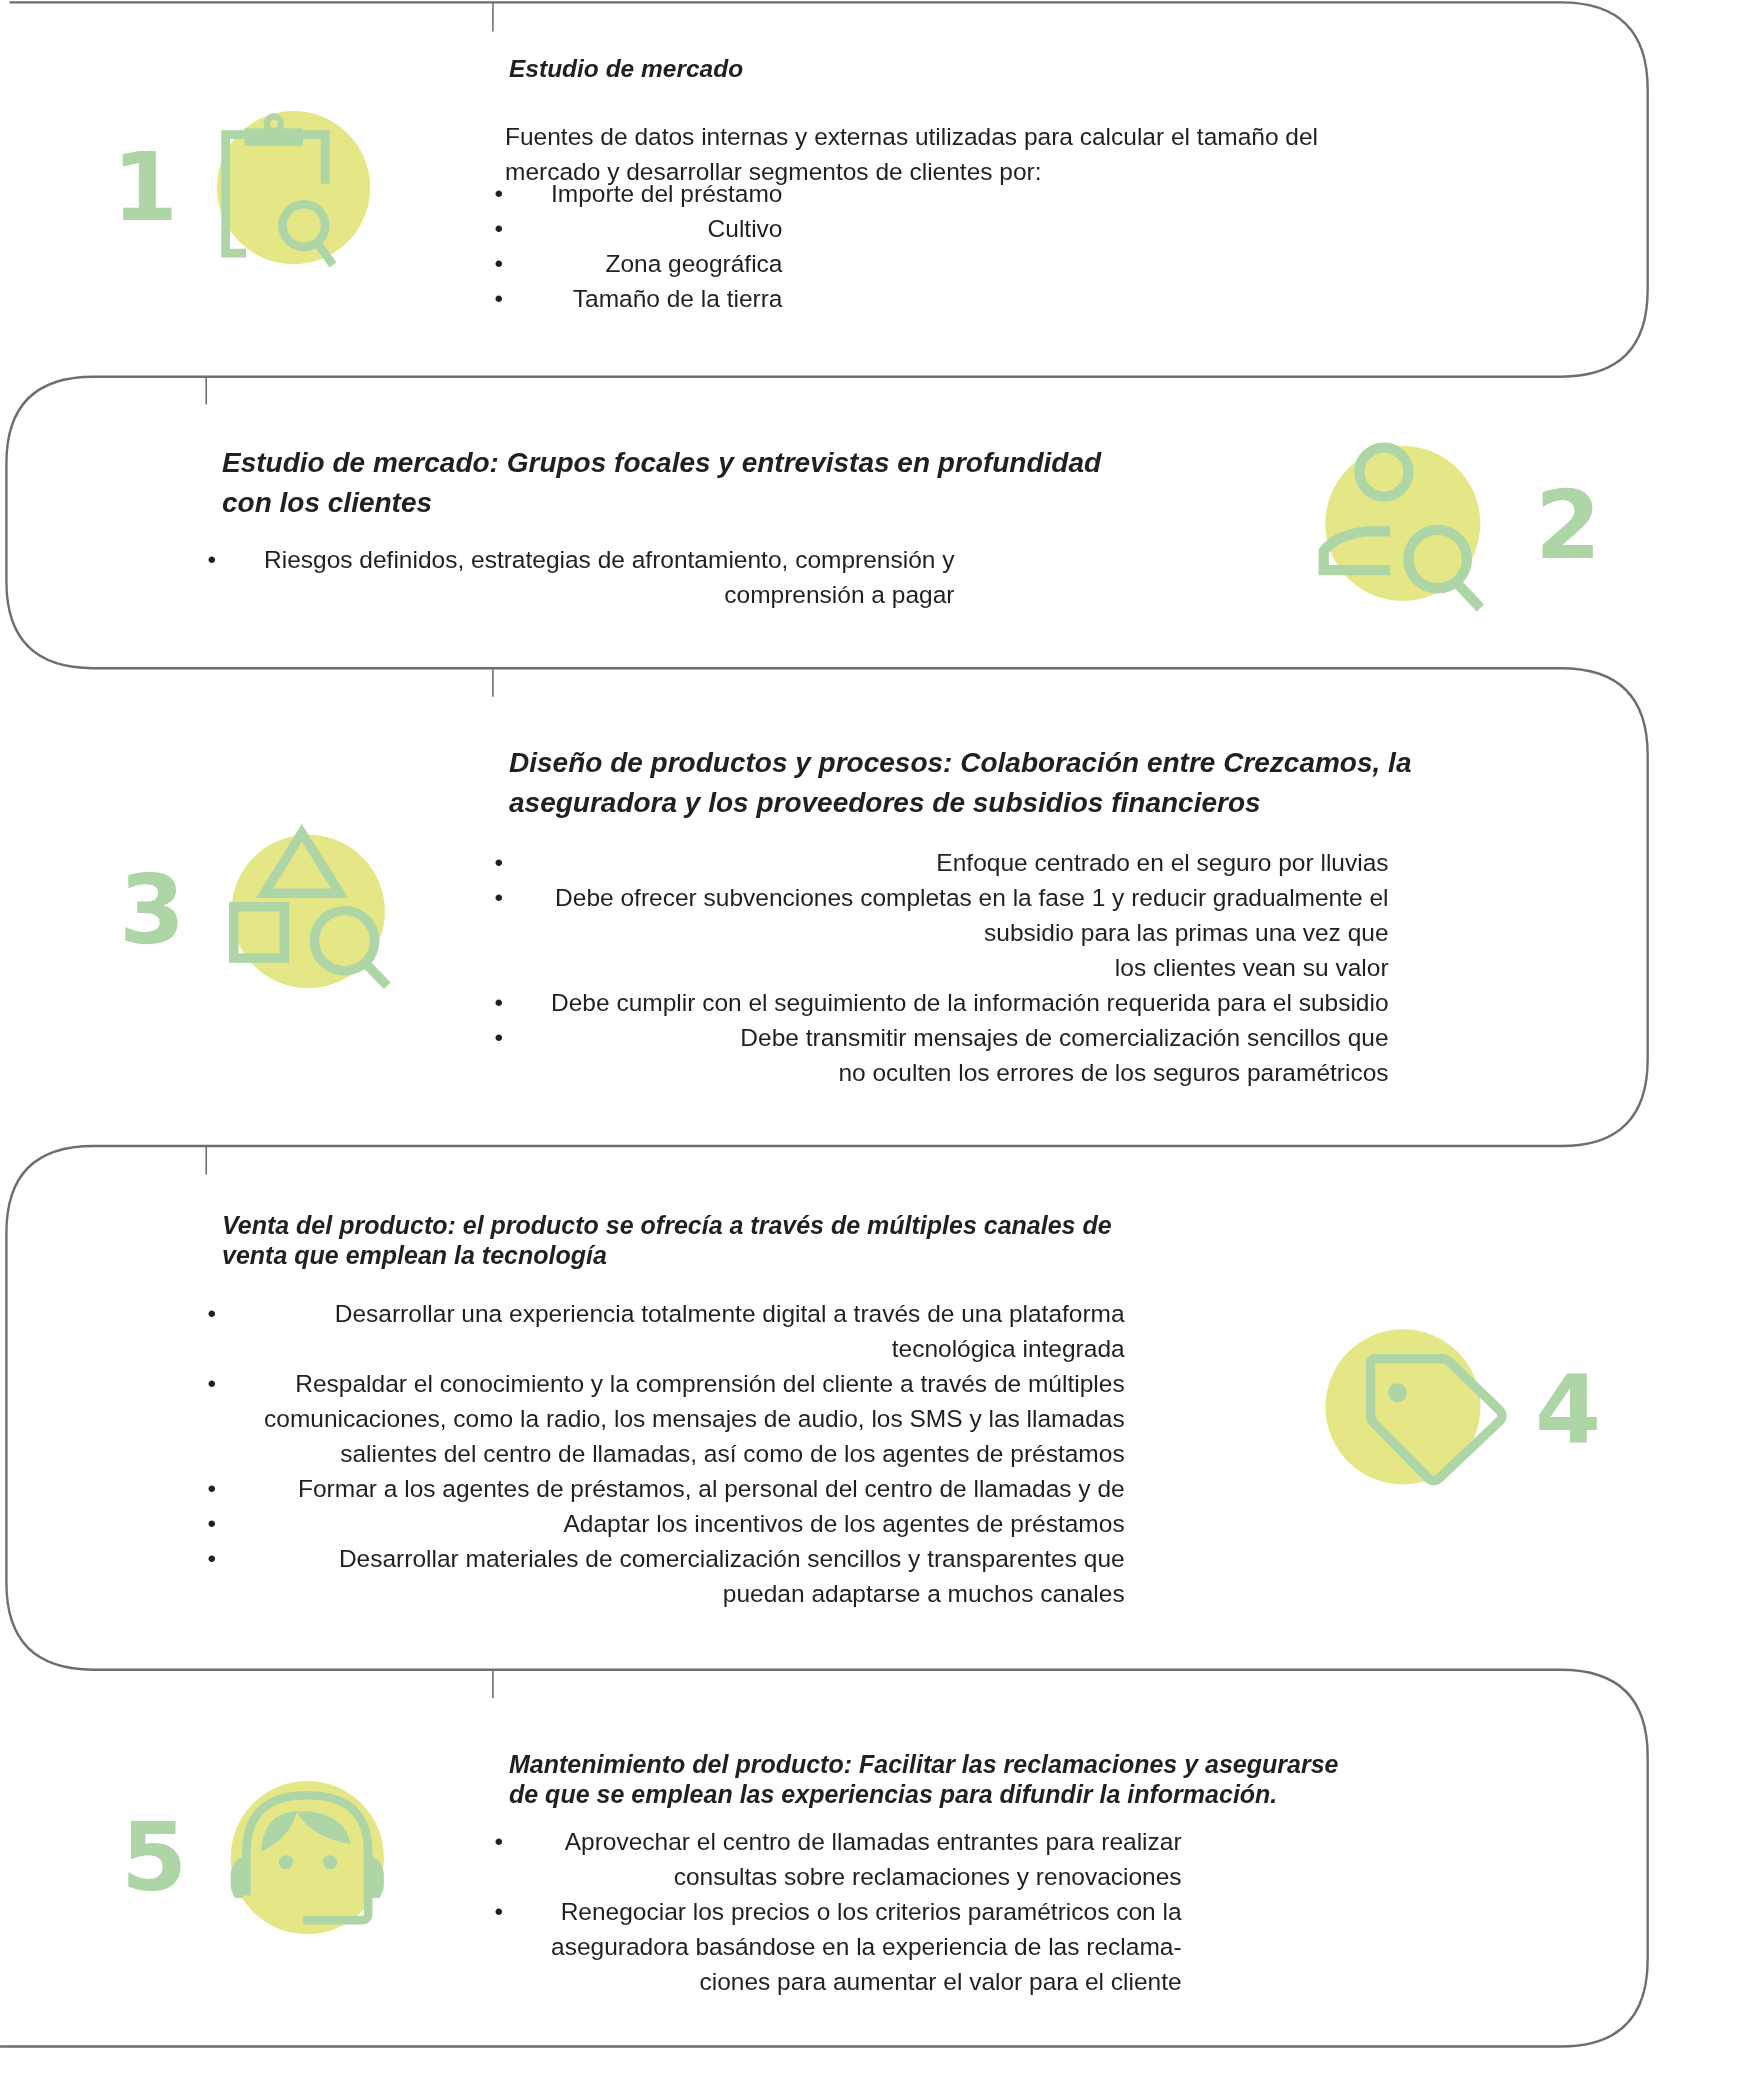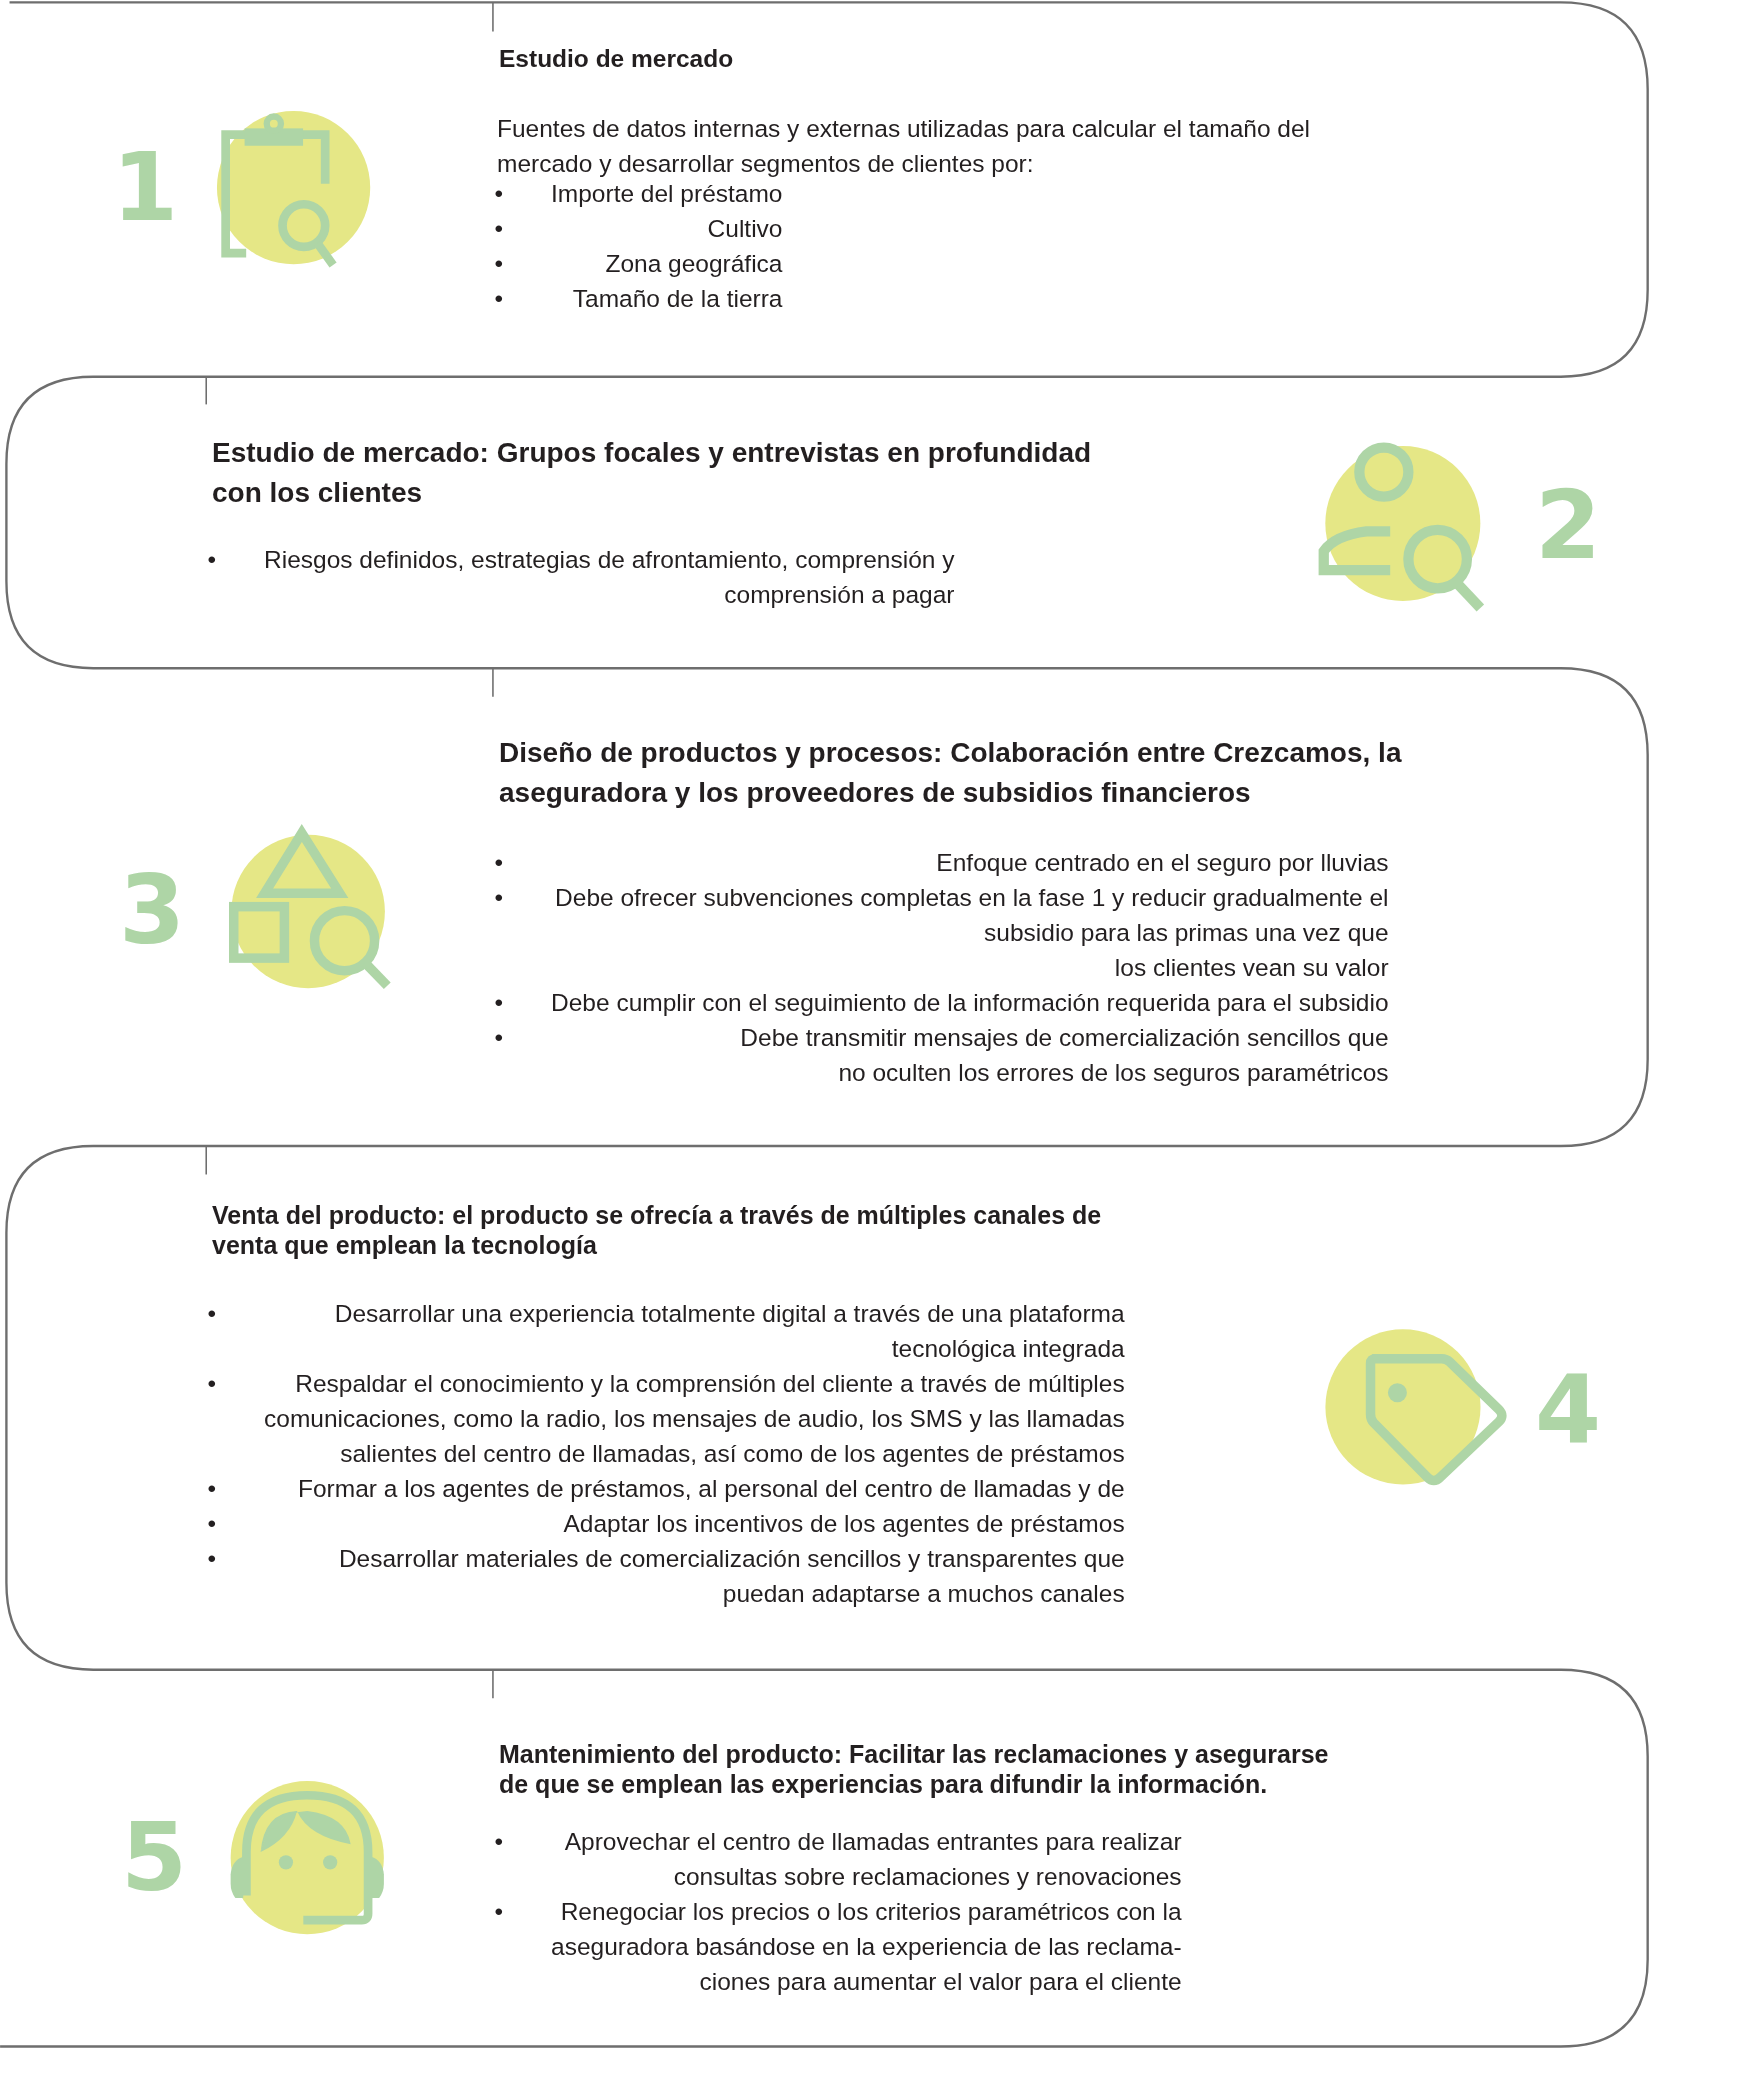--- a/index.html
+++ b/index.html
@@ -1,23 +1,23 @@
 <!DOCTYPE html>
 <html style="font-size:12.6px"><head>
 <meta charset="utf-8">
 <style>
   html, body { margin:0; padding:0; background:#ffffff; }
   body { width:1737px; height:2097px; position:relative; overflow:hidden;
          font-family:"Liberation Sans", "DejaVu Sans", sans-serif; color:#231f20; }
   #frame { position:absolute; left:0; top:0; }
   .step { position:absolute; }
-  .heading { position:absolute; font-weight:bold; font-size:28px; line-height:40px; color:#231f20; margin:6px; }
+  .heading { position:absolute; font-weight:bold; font-size:28px; line-height:40px; color:#231f20; margin:16px;font-style:italic; }
   .heading.tight { font-size:25px; line-height:30px; }
   .heading.small { font-size:24.5px; line-height:30px; }
-  .body-text { position:absolute; font-size:24.5px; line-height:35px; color:#231f20; margin:4px; }
+  .body-text { position:absolute; font-size:24.5px; line-height:35px; color:#231f20; margin:12px; }
   ul.bullets { position:absolute; margin:0; padding:0; list-style:none; font-size:24.5px; line-height:35px; color:#231f20; }
   ul.bullets li { position:relative; padding-left:58px; }
   ul.bullets li .dot { position:absolute; left:1.6px; top:0; width:16px; text-align:left; }
   ul.bullets li .line { display:block;text-align:right; }
   .num { position:absolute; font-size:95px; line-height:95px; font-weight:bold; color:#aed5a6;
          font-family:"DejaVu Sans", sans-serif; transform:translate(-50%,-50%); }
   .icon { position:absolute; }
 </style>
 </head>
 <body>

